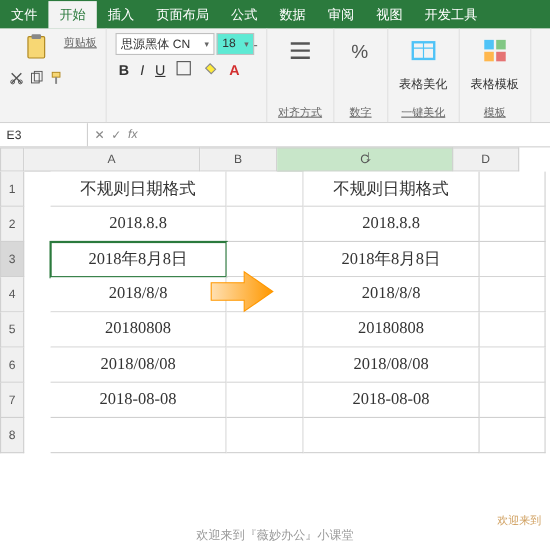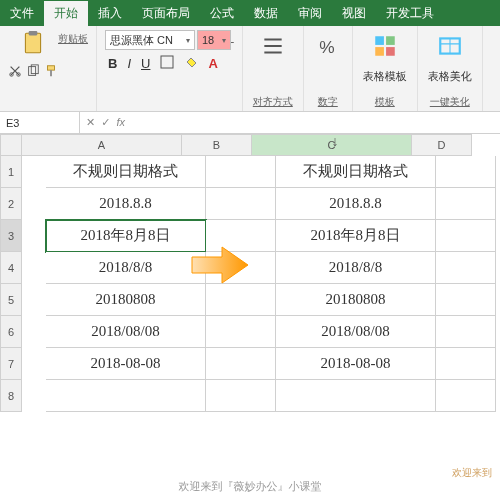--- a/index.html
+++ b/index.html
@@ -15,21 +15,21 @@
   
   .clip-group .top { display: flex; flex-direction: column; align-items: center; gap: 2px; }
   .paste-icon { width: 28px; height: 30px; display: flex; flex-direction: column; align-items: center; }
   .paste-icon svg { width: 26px; height: 26px; }
   .small-icons { display: flex; gap: 4px; margin-top: 2px; }
   .small-icons svg { width: 14px; height: 14px; }
   
   .font-group { min-width: 140px; }
   .font-row1 { display: flex; gap: 2px; }
   .font-name { border: 1px solid #c0c0c0; background: #fff; height: 20px; width: 90px; font-size: 11px; padding: 0 4px; display: flex; align-items: center; justify-content: space-between; }
-  .font-size { border: 1px solid #c0c0c0; background: #fca5a5; height: 20px; width: 34px; font-size: 11px; padding: 0 4px; display: flex; align-items: center; justify-content: space-between; }
+  .font-size { border: 1px solid #c0c0c0; background: #5eead4; height: 20px; width: 34px; font-size: 11px; padding: 0 4px; display: flex; align-items: center; justify-content: space-between; }
   .chev { font-size: 8px; color: #666; }
   .font-row2 { display: flex; gap: 4px; margin-top: 4px; font-size: 13px; align-items: center; }
   .font-row2 span { cursor: pointer; padding: 1px 3px; }
   .bold { font-weight: bold; }
   .italic { font-style: italic; }
   .underline { text-decoration: underline; }
   
   .align-group, .number-group, .tpl-group, .beautify-group { display: flex; flex-direction: column; align-items: center; justify-content: space-between; padding: 6px 10px 2px; }
   .big-icon { width: 28px; height: 28px; display: flex; align-items: center; justify-content: center; }
   .big-icon svg { width: 26px; height: 26px; }
@@ -151,42 +151,42 @@
 
   <div class="ribbon-group number-group">
     <div class="big-icon">
       <svg viewBox="0 0 24 24">
           <text x="4" y="18" font-size="16" fill="#555">%</text>
         </svg>
     </div>
     <div class="group-label">数字</div>
   </div>
 
+  <div class="ribbon-group beautify-group">
+    <div class="big-icon">
+      <svg viewBox="0 0 24 24">
+          <rect x="3" y="5" width="18" height="14" fill="none" stroke="#4fc3f7" stroke-width="2"></rect>
+          <path d="M3 10h18M12 5v14" stroke="#4fc3f7"></path>
+        </svg>
+    </div>
+    <div style="font-size:11px">表格美化</div>
+    <div class="group-label">一键美化</div>
+  </div>
+
   <div class="ribbon-group tpl-group">
     <div class="big-icon">
       <svg viewBox="0 0 24 24">
           <rect x="3" y="3" width="8" height="8" fill="#4fc3f7"></rect>
           <rect x="13" y="3" width="8" height="8" fill="#81c784"></rect>
           <rect x="3" y="13" width="8" height="8" fill="#ffb74d"></rect>
           <rect x="13" y="13" width="8" height="8" fill="#e57373"></rect>
         </svg>
     </div>
     <div style="font-size:11px">表格模板</div>
     <div class="group-label">模板</div>
-  </div>
-
-  <div class="ribbon-group beautify-group">
-    <div class="big-icon">
-      <svg viewBox="0 0 24 24">
-          <rect x="3" y="5" width="18" height="14" fill="none" stroke="#4fc3f7" stroke-width="2"></rect>
-          <path d="M3 10h18M12 5v14" stroke="#4fc3f7"></path>
-        </svg>
-    </div>
-    <div style="font-size:11px">表格美化</div>
-    <div class="group-label">一键美化</div>
   </div>
 </div>
 
 <div class="name-bar">
   <div class="name-box">E3</div>
   <div class="fx-controls">
     <span>✕</span>
     <span>✓</span>
     <span><i>fx</i></span>
   </div>

